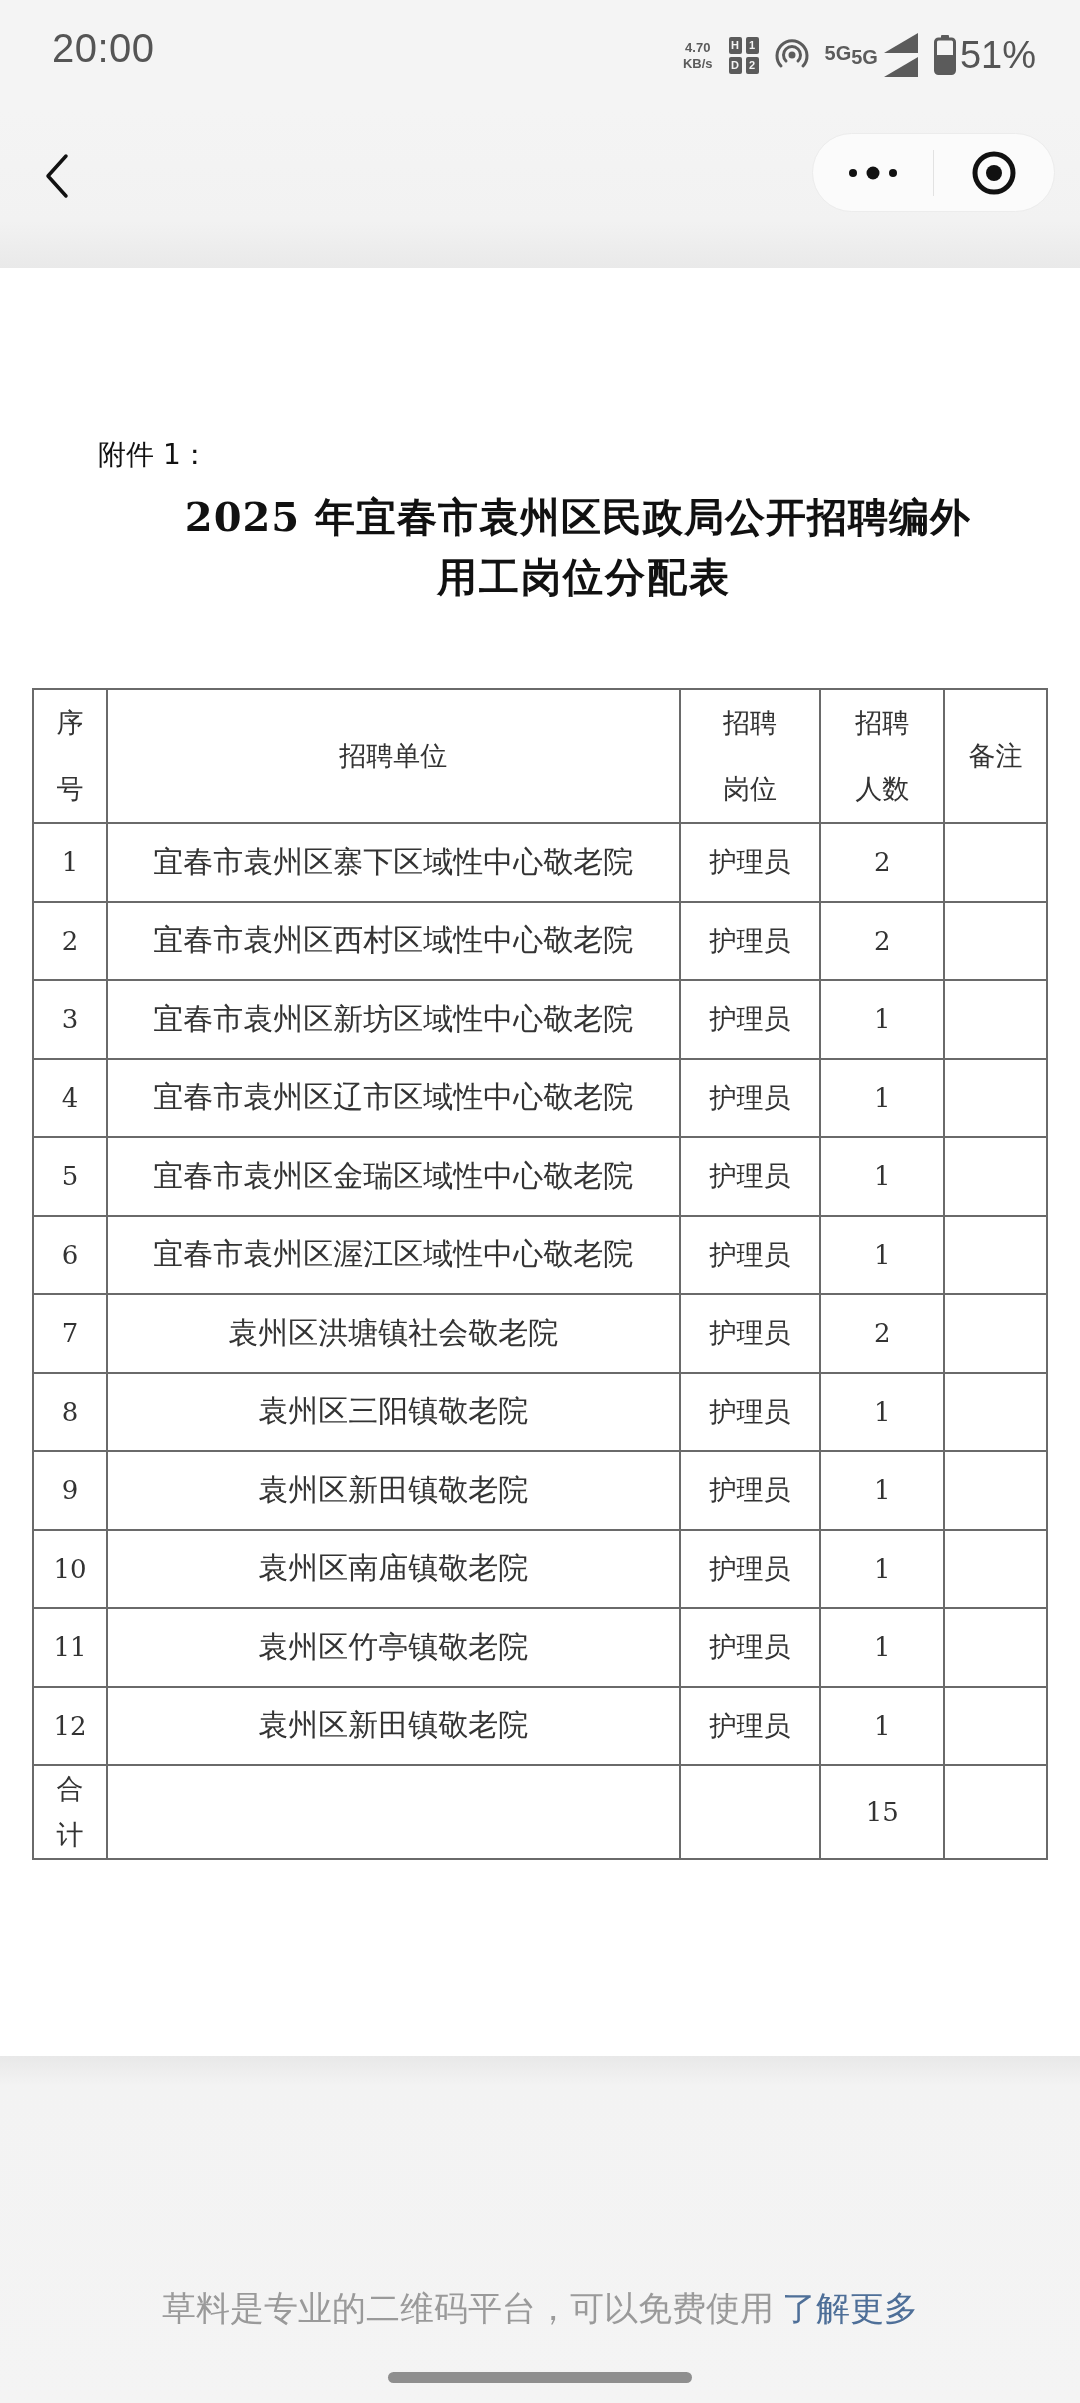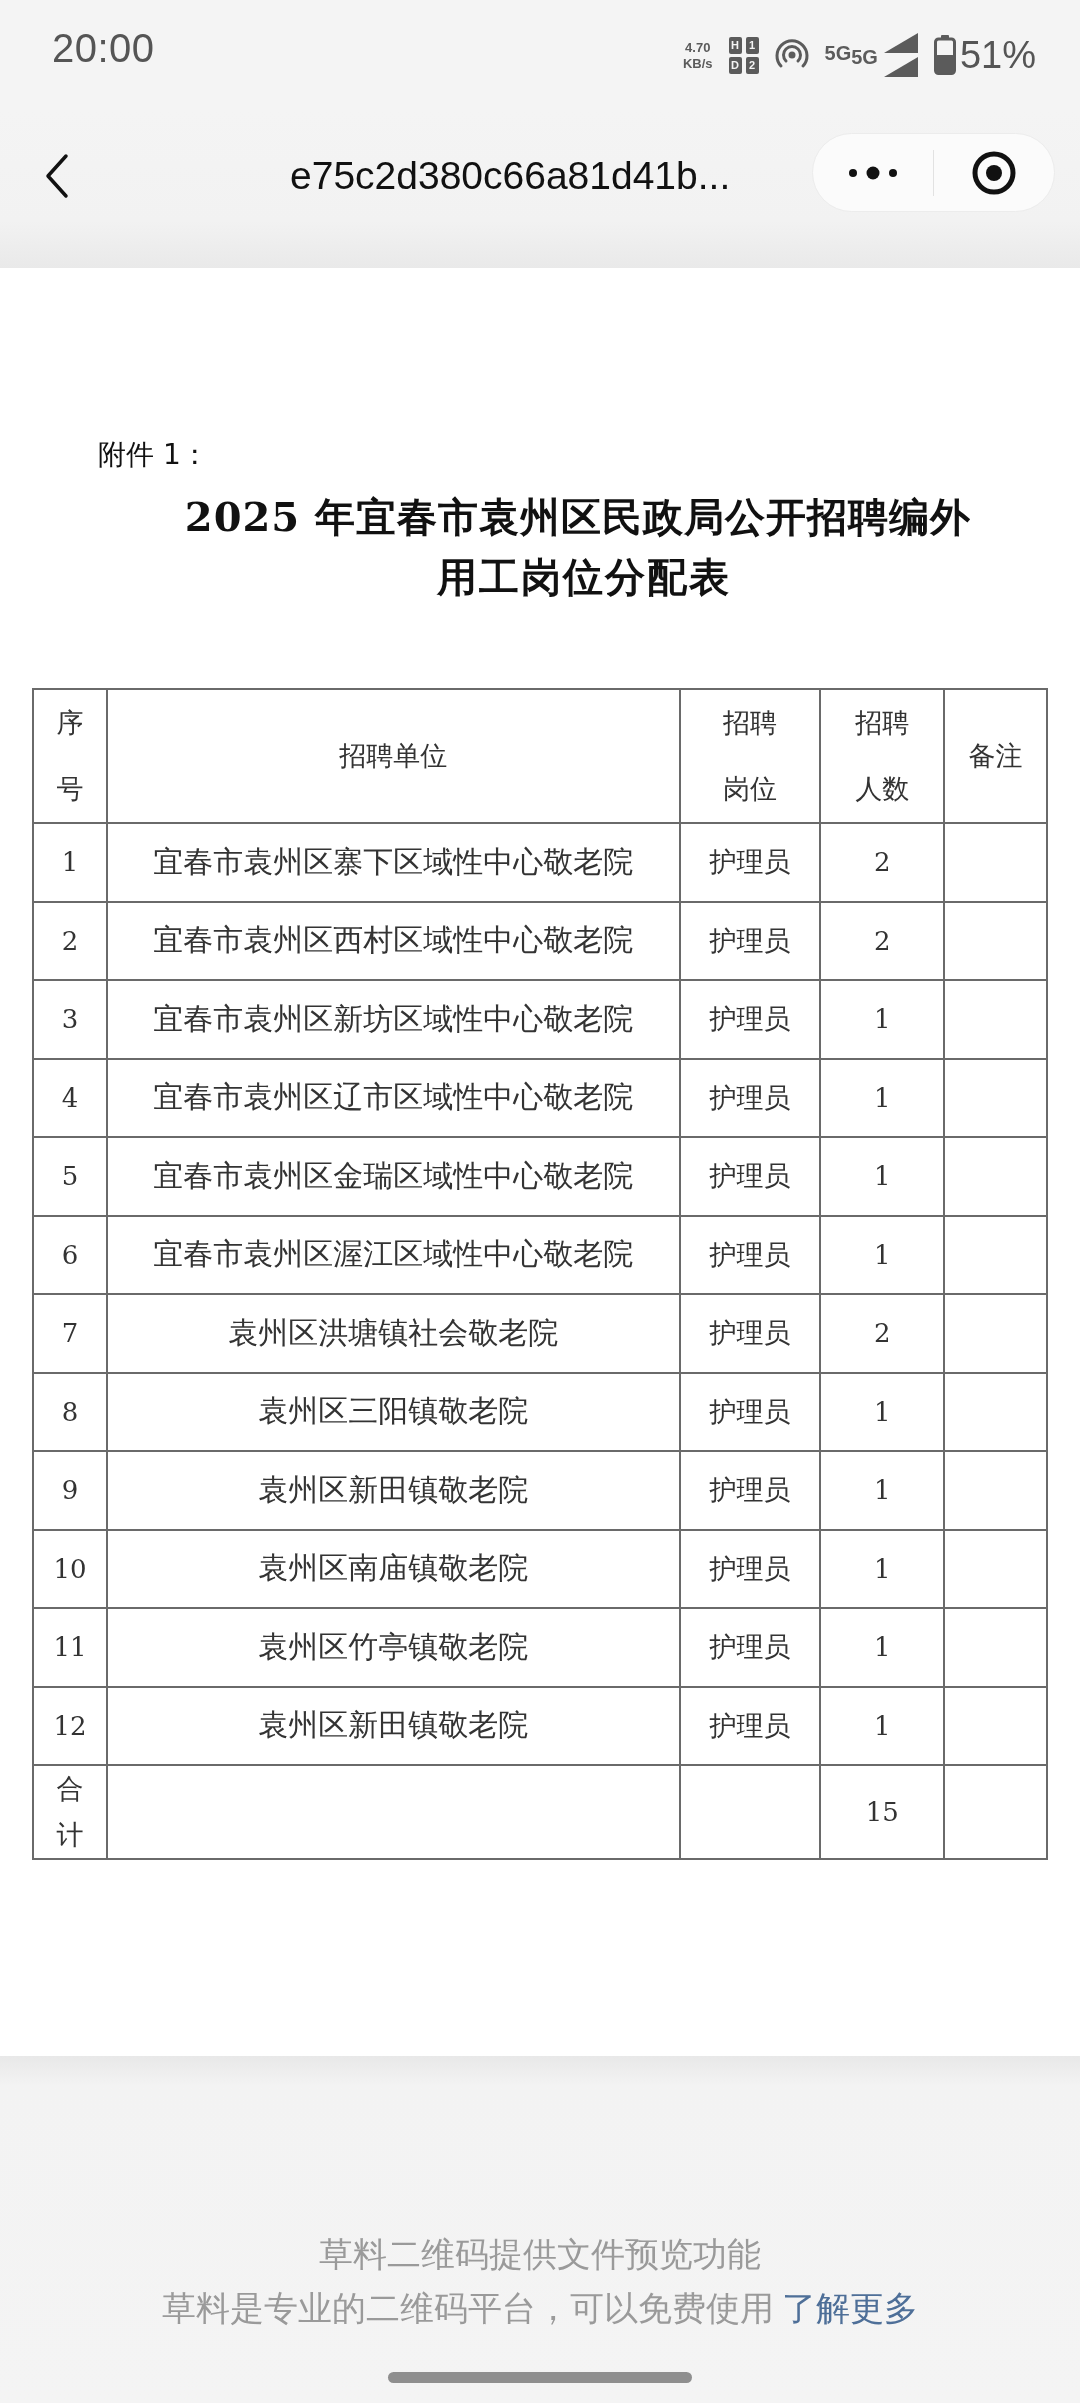--- a/index.html
+++ b/index.html
@@ -99,21 +99,20 @@
     </div>
   </div>
 </div>
 
 <div class="nav-bar">
   <div class="back-btn">
     <svg width="40" height="60" viewBox="0 0 40 60">
       <polyline points="26,10 8,30 26,50" fill="none" stroke="#111" stroke-width="3.5" stroke-linecap="round" stroke-linejoin="round"></polyline>
     </svg>
   </div>
-  <div class="nav-title">e75c2d380c66a81d41b...</div>
   <div class="capsule">
     <div class="capsule-btn">
       <svg width="52" height="20" viewBox="0 0 52 20">
         <circle cx="6" cy="10" r="4" fill="#111"></circle>
         <circle cx="26" cy="10" r="6.5" fill="#111"></circle>
         <circle cx="46" cy="10" r="4" fill="#111"></circle>
       </svg>
     </div>
     <div class="capsule-divider"></div>
     <div class="capsule-btn">
@@ -237,18 +236,17 @@
         <td></td>
         <td></td>
         <td class="num">15</td>
         <td></td>
       </tr>
     </tbody>
   </table>
 </div>
 
 <div class="footer">
-  <div class="footer-line1">草料二维码提供文件预览功能</div>
   <div class="footer-line2">
     <span>草料是专业的二维码平台，可以免费使用</span><span class="footer-link">了解更多</span>
   </div>
   <div class="home-indicator"></div>
 </div>
 
 </body></html>

